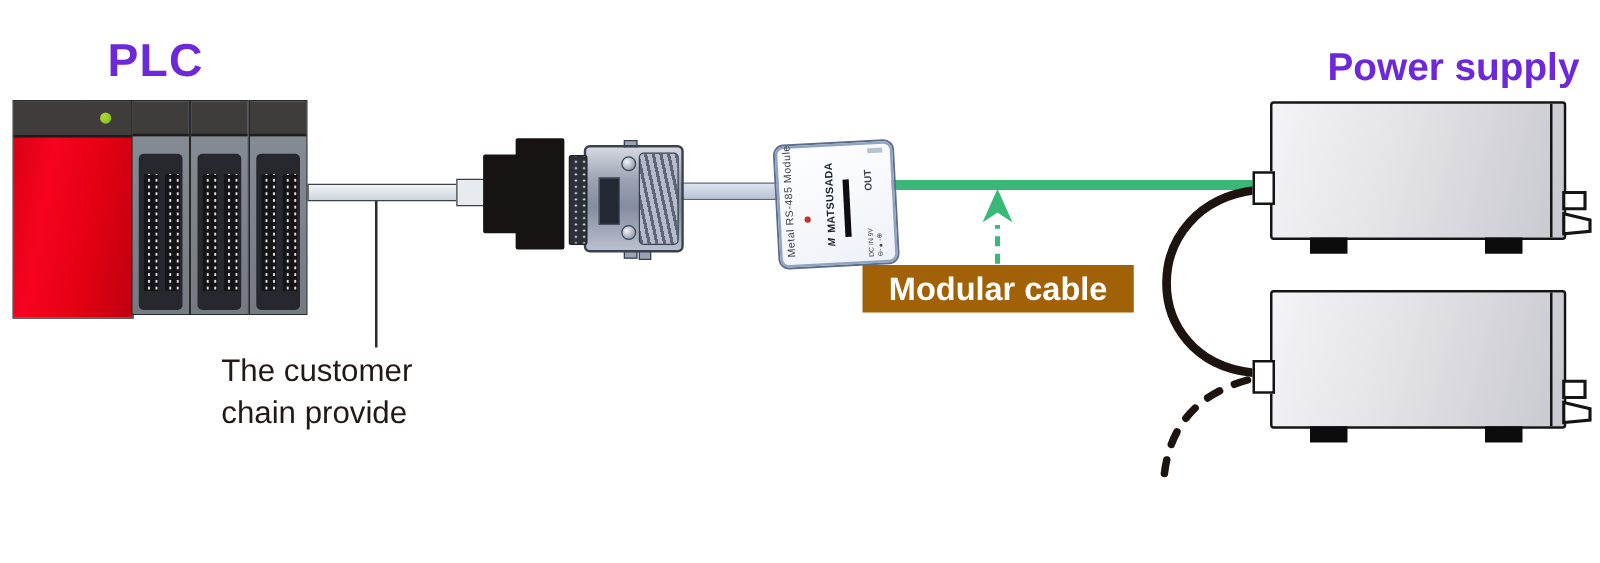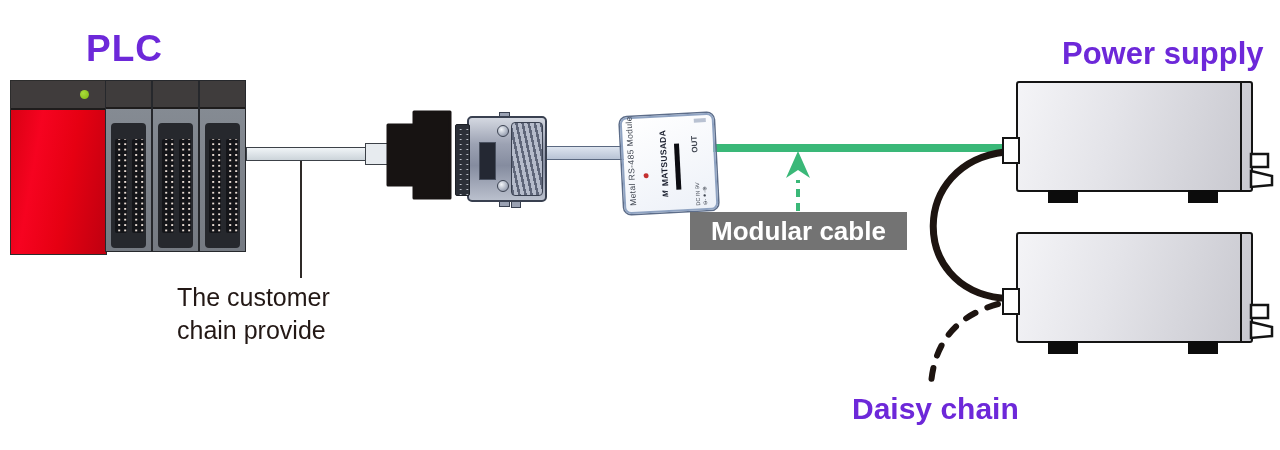--- a/index.html
+++ b/index.html
@@ -72,21 +72,21 @@
   .brand-col{display:flex;align-items:center;}
   .brand-name{font-size:8.5px;font-weight:bold;color:#1a1f2e;letter-spacing:0.3px;}
   .brand-logo{font-size:8px;font-weight:bold;font-style:italic;color:#1a1f2e;}
   .brand-bar{width:5px;height:46px;margin-top:14px;background:#0d0d12;}
   .mod-out{position:absolute;right:14px;top:20px;font-size:8px;font-weight:bold;color:#3f4550;}
   .mod-dc{position:absolute;right:7px;bottom:3px;height:36px;font-size:5.5px;color:#3f4550;line-height:7px;}
   .mod-corner{position:absolute;right:6px;top:3px;width:12px;height:4px;background:#b9c2d2;}
 
   
   .green-cable{left:704px;top:144px;width:303px;height:8px;background:#3ab878;z-index:1;}
-  .mc-label{left:690px;top:212px;width:217px;height:38px;background:#737373;display:flex;align-items:center;
+  .mc-label{left:690px;top:212px;width:217px;height:38px;background:#a16207;display:flex;align-items:center;
             justify-content:center;z-index:5;}
   .mc-label span{color:#fff;font-weight:bold;font-size:26px;white-space:nowrap;}
 
   
   .psu{width:233px;height:107px;border:2.5px solid #141414;border-radius:3px;z-index:2;
        background:linear-gradient(105deg,#f4f4f7 0%,#e4e4e9 40%,#c8c8cf 100%);box-sizing:content-box;}
   .psu.p1{left:1016px;top:81px;} .psu.p2{left:1016px;top:232px;}
   .psu-line{position:absolute;right:9px;top:0;bottom:0;width:2.5px;background:#141414;}
   .psu-foot{position:absolute;top:107px;width:30px;height:13px;background:#0c0c0c;}
   .psu-foot.f1{left:30px;} .psu-foot.f2{left:170px;}
@@ -200,15 +200,14 @@
 
     <path d="M1251 154 h17 v13 h-17 Z" fill="#fff" stroke="#141414" stroke-width="2.5"></path>
     <path d="M1251 171 L1272 176 L1272 185 L1251 187 Z" fill="#fff" stroke="#141414" stroke-width="2.5"></path>
     <path d="M1251 305 h17 v13 h-17 Z" fill="#fff" stroke="#141414" stroke-width="2.5"></path>
     <path d="M1251 322 L1272 327 L1272 336 L1251 338 Z" fill="#fff" stroke="#141414" stroke-width="2.5"></path>
   </svg>
 
   <div class="abs psu-conn c1"></div>
   <div class="abs psu-conn c2"></div>
 
-  <div class="abs h-label dc-title">Daisy chain</div>
 
 </div>
 
 </body></html>

